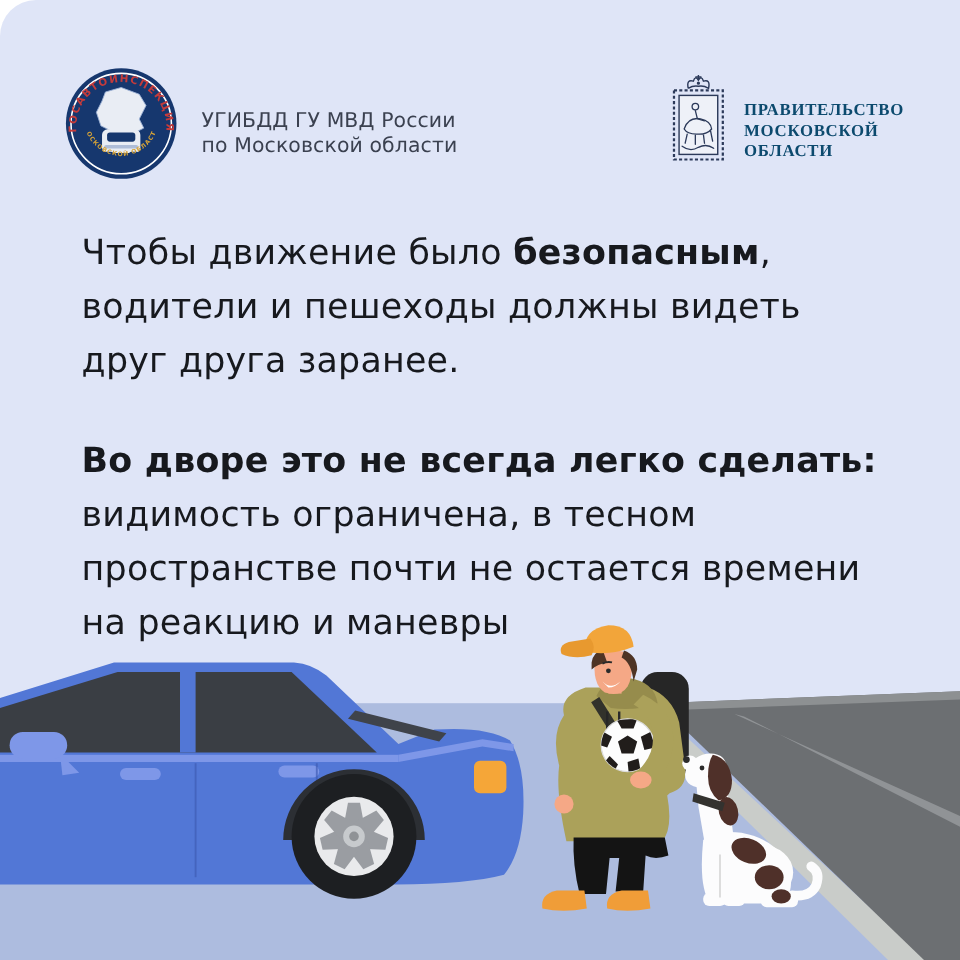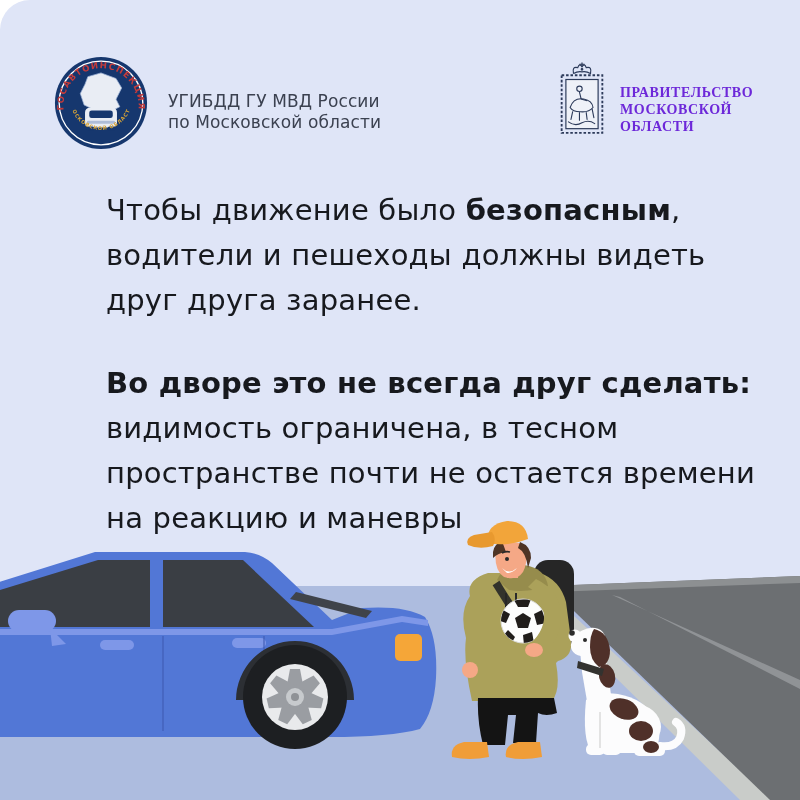--- a/index.html
+++ b/index.html
@@ -24,29 +24,28 @@
     font-size:17px;line-height:21px;color:#3b4150;
     white-space:pre-line;letter-spacing:.1px;margin-top:17px;
   }
   .header-right{
     position:absolute;left:556px;top:60px;
     display:flex;align-items:flex-start;gap:12px;
   }
   .coat{width:52px;height:78px;flex:0 0 auto;}
   .gov-name{
     font-family:"Liberation Serif",serif;font-weight:bold;
-    font-size:14px;line-height:17px;color:#6d28d9;
+    font-size:14px;line-height:17px;color:#0c4a6e;
     letter-spacing:.6px;white-space:pre-line;margin-top:24px;
   }
   
   .textblock{
     position:absolute;left:68px;top:188px;width:690px;
     font-size:29px;line-height:45px;color:#17191e;
     letter-spacing:.2px;
-    margin-left:38px;
   }
   .textblock p{margin:0;white-space:pre-line;}
   .textblock .p2{margin-top:38px;}
   .textblock .b{font-weight:bold;}
   
   .scene{position:absolute;inset:0;width:800px;height:800px;}
 </style>
 </head>
 <body>
 
@@ -98,21 +97,21 @@
     </svg>
     <div class="gov-name">ПРАВИТЕЛЬСТВО
 МОСКОВСКОЙ
 ОБЛАСТИ</div>
   </div>
 
   <div class="textblock">
     <p class="p1"><span>Чтобы движение было </span><span class="b">безопасным</span><span>,
 водители и пешеходы должны видеть
 друг друга заранее.</span></p>
-    <p class="p2"><span class="b">Во дворе это не всегда друг сделать:</span><span>
+    <p class="p2"><span class="b">Во дворе это не всегда легко сделать:</span><span>
 видимость ограничена, в тесном
 пространстве почти не остается времени
 на реакцию и маневры</span></p>
   </div>
 
   <svg class="scene" viewBox="0 0 800 800">
 
     <rect x="0" y="586" width="800" height="214" fill="#adbcdf"></rect>
 
     <g>

